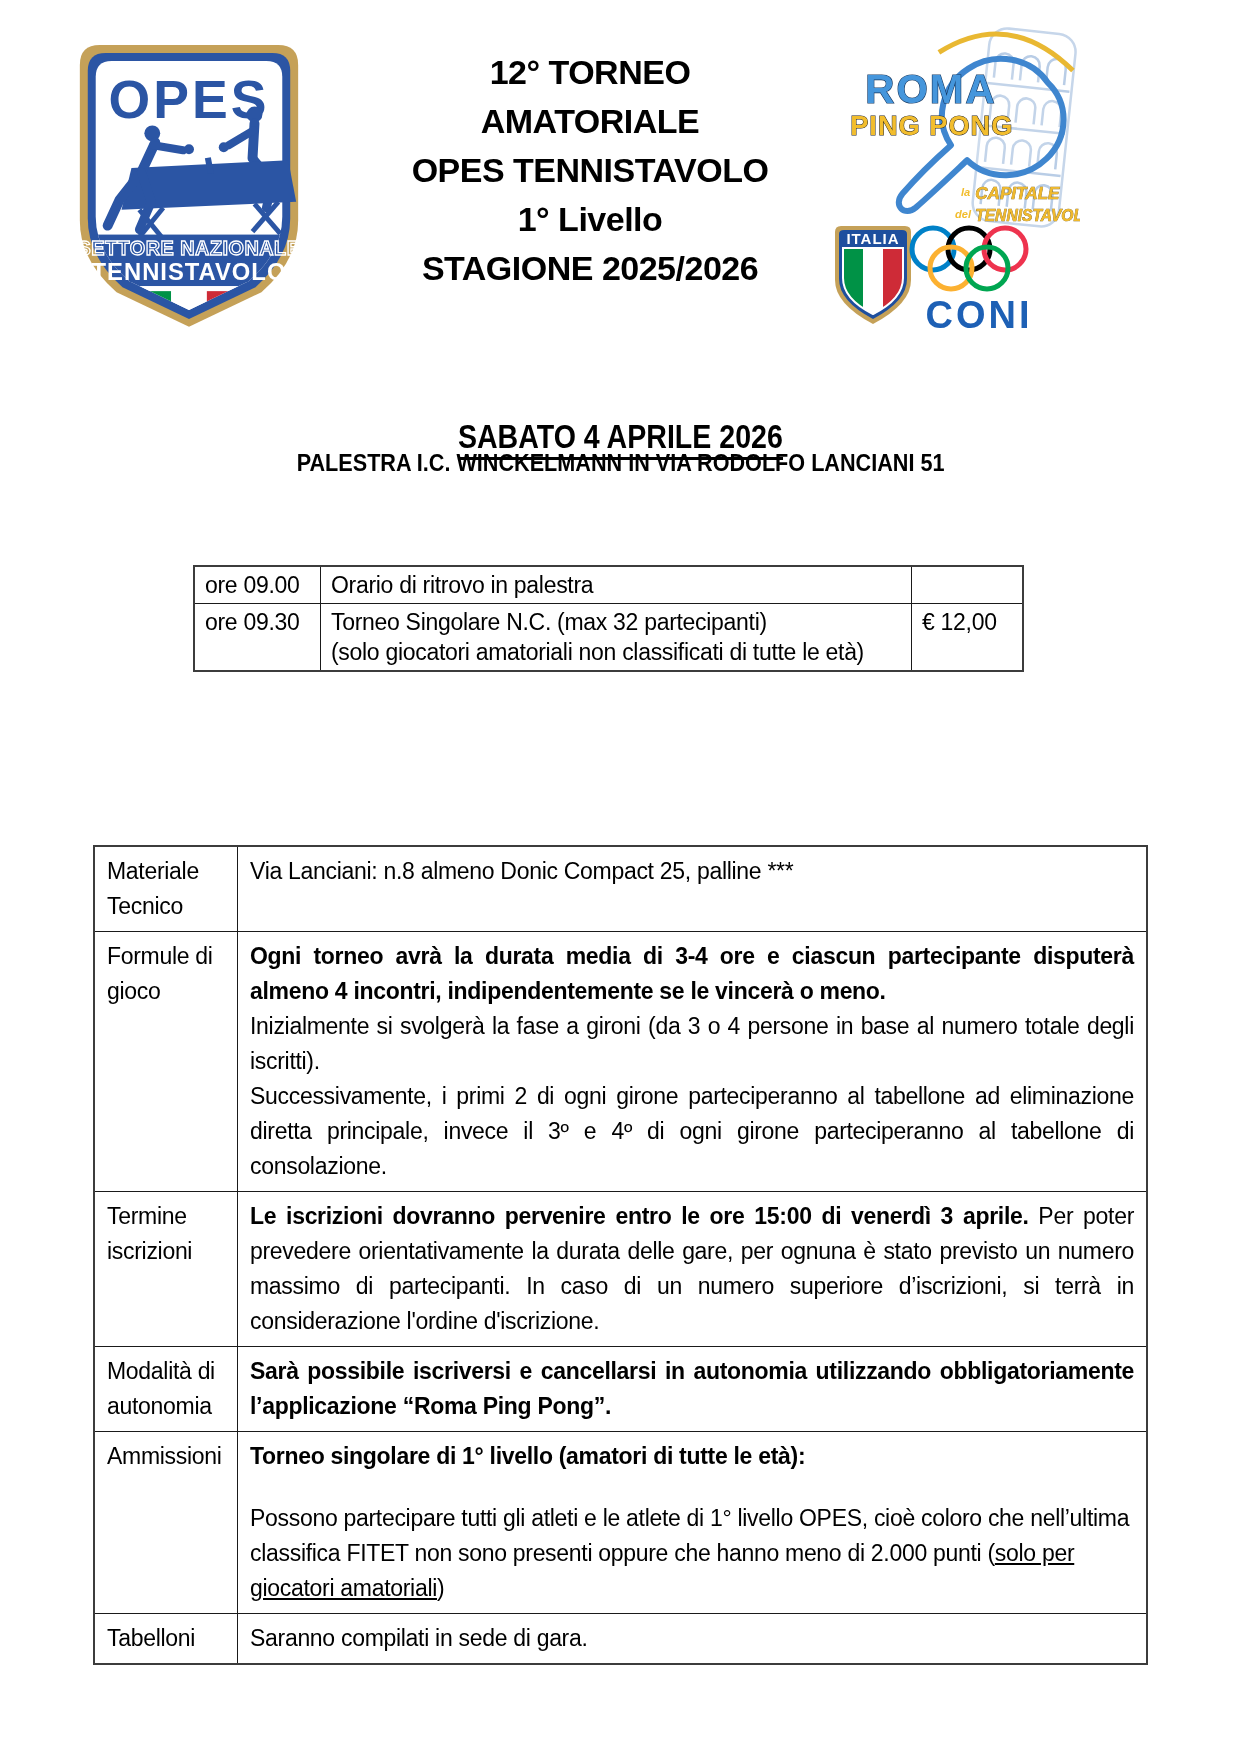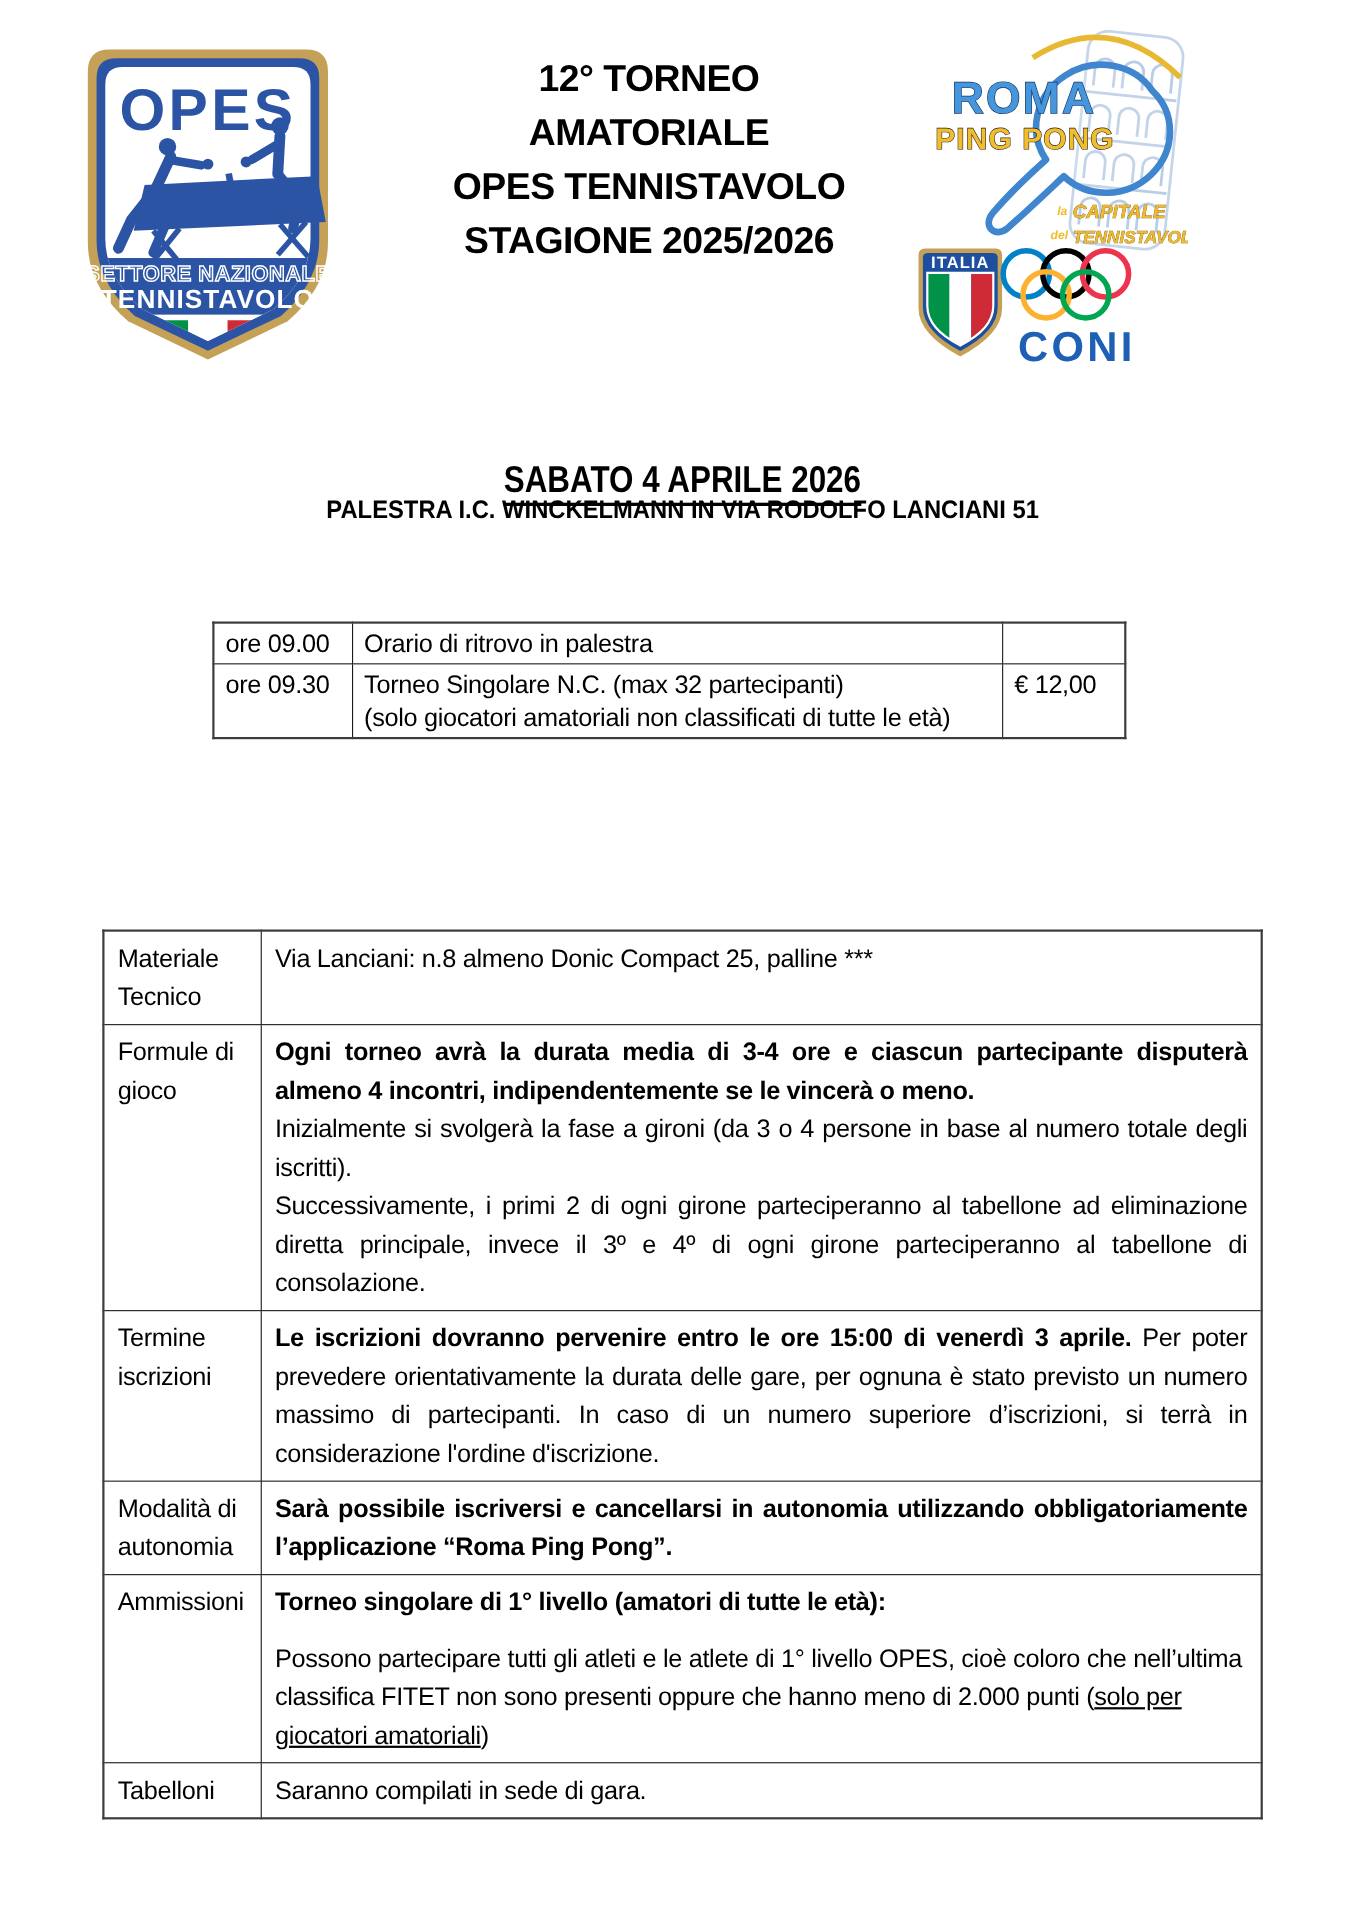--- a/index.html
+++ b/index.html
@@ -36,21 +36,21 @@
 
   
   .info-table{position:absolute;left:93px;top:845px;width:1055px;border:2px solid #3c3c3c;}
   .info-table td{border:1.5px solid #1a1a1a;font-size:23px;vertical-align:top;
                  padding:7px 12px;line-height:35px;letter-spacing:-0.3px;}
   .info-table td.lbl{width:118px;}
   .info-table td.cnt{width:auto;}
   .just{text-align:justify;}
   .b{font-weight:bold;}
   .u{text-decoration:underline;}
-  .para-gap{margin-top:16px;}
+  .para-gap{margin-top:27px;}
   tr.h-materiale{height:80px;}
   tr.h-formule{height:247px;}
   tr.h-termine{height:141px;}
   tr.h-modalita{height:72px;}
   tr.h-ammissioni{height:168px;}
   tr.h-tabelloni{height:47px;}
 </style>
 </head>
 <body>
 
@@ -104,20 +104,21 @@
         <rect x="148" y="262" width="92" height="40" fill="#CE2B37"></rect>
       </g>
       <text x="130" y="226" text-anchor="middle" font-size="20" font-weight="bold" letter-spacing="0.5" fill="none" stroke="#ffffff" stroke-width="1.3">SETTORE NAZIONALE</text>
       <text x="130" y="251" text-anchor="middle" font-size="24" font-weight="bold" letter-spacing="1" fill="#ffffff">TENNISTAVOLO</text>
     </svg>
 
     <div class="title-block">
       <div>12° TORNEO</div>
       <div>AMATORIALE</div>
       <div>OPES TENNISTAVOLO</div>
+      <div>1° Livello</div>
       <div>STAGIONE 2025/2026</div>
     </div>
 
     <svg class="roma-logo" viewBox="0 0 250 210">
       <g transform="rotate(6 190 100)">
         <rect x="152" y="8" width="86" height="192" rx="18" fill="#ffffff" stroke="#c6d6ea" stroke-width="2.5"></rect>
         <g stroke="#b9cde6" stroke-width="2.5" fill="none">
           <path d="M160 58 v-16 a9 9 0 0 1 18 0 v16"></path>
             <path d="M186 58 v-16 a9 9 0 0 1 18 0 v16"></path>
             <path d="M212 58 v-16 a9 9 0 0 1 18 0 v16"></path>

